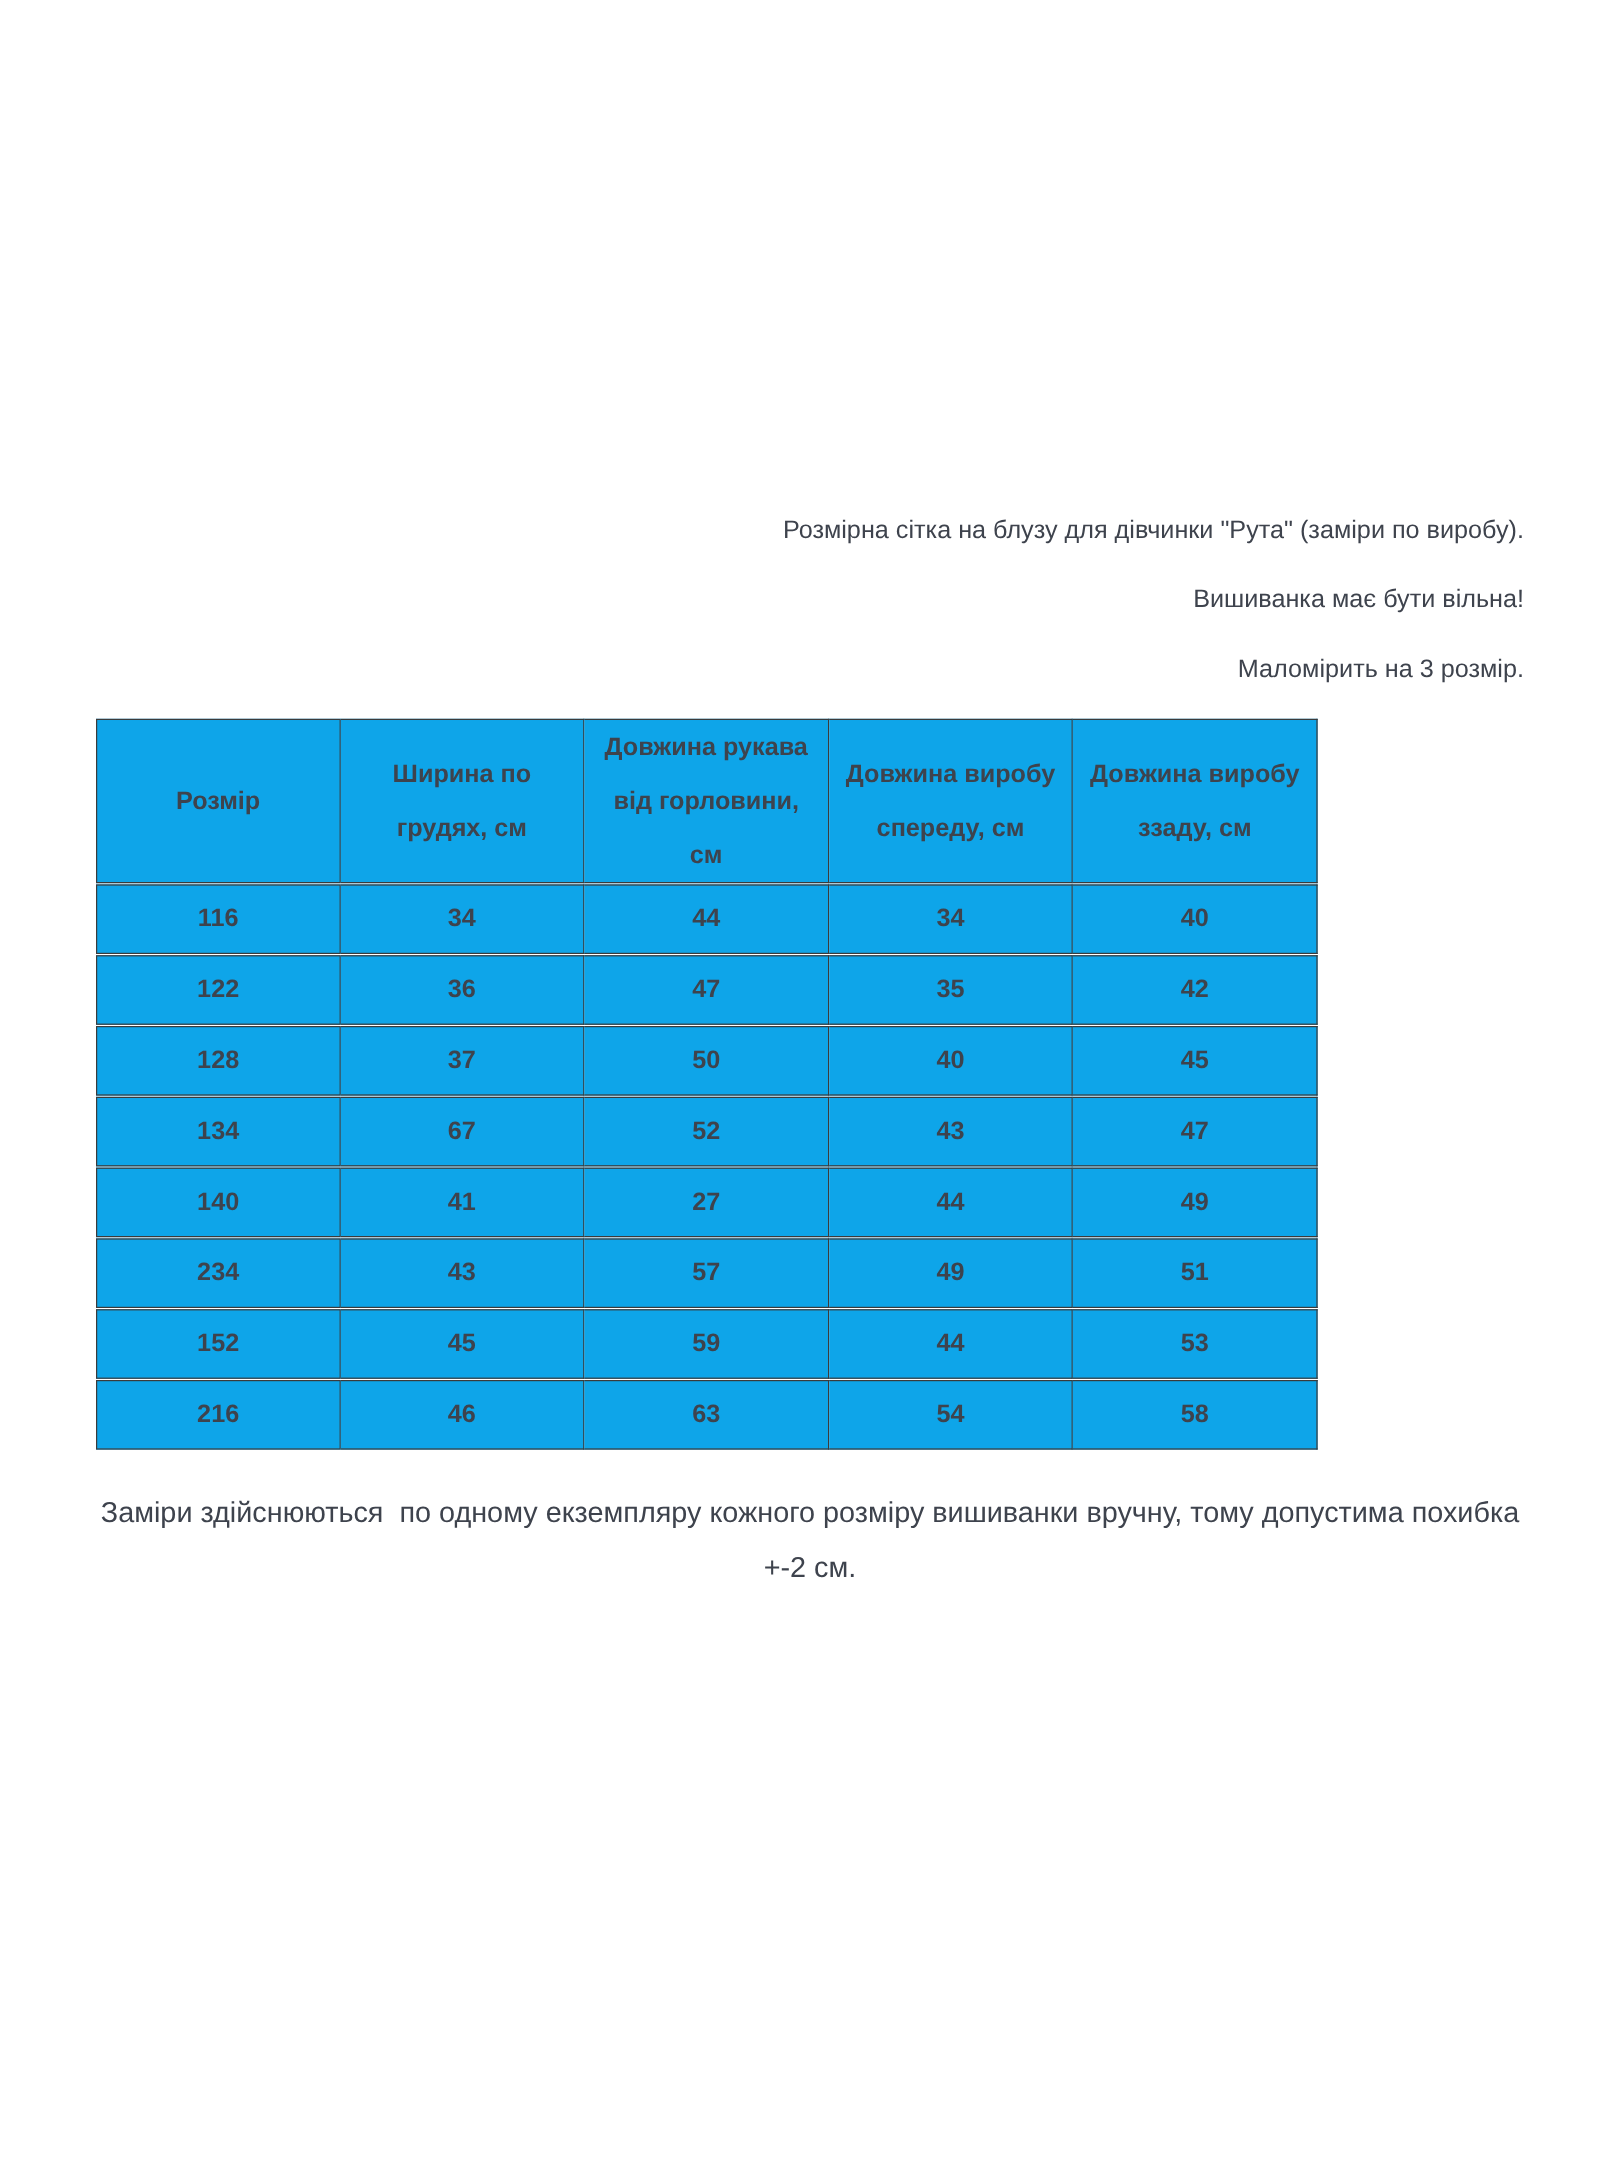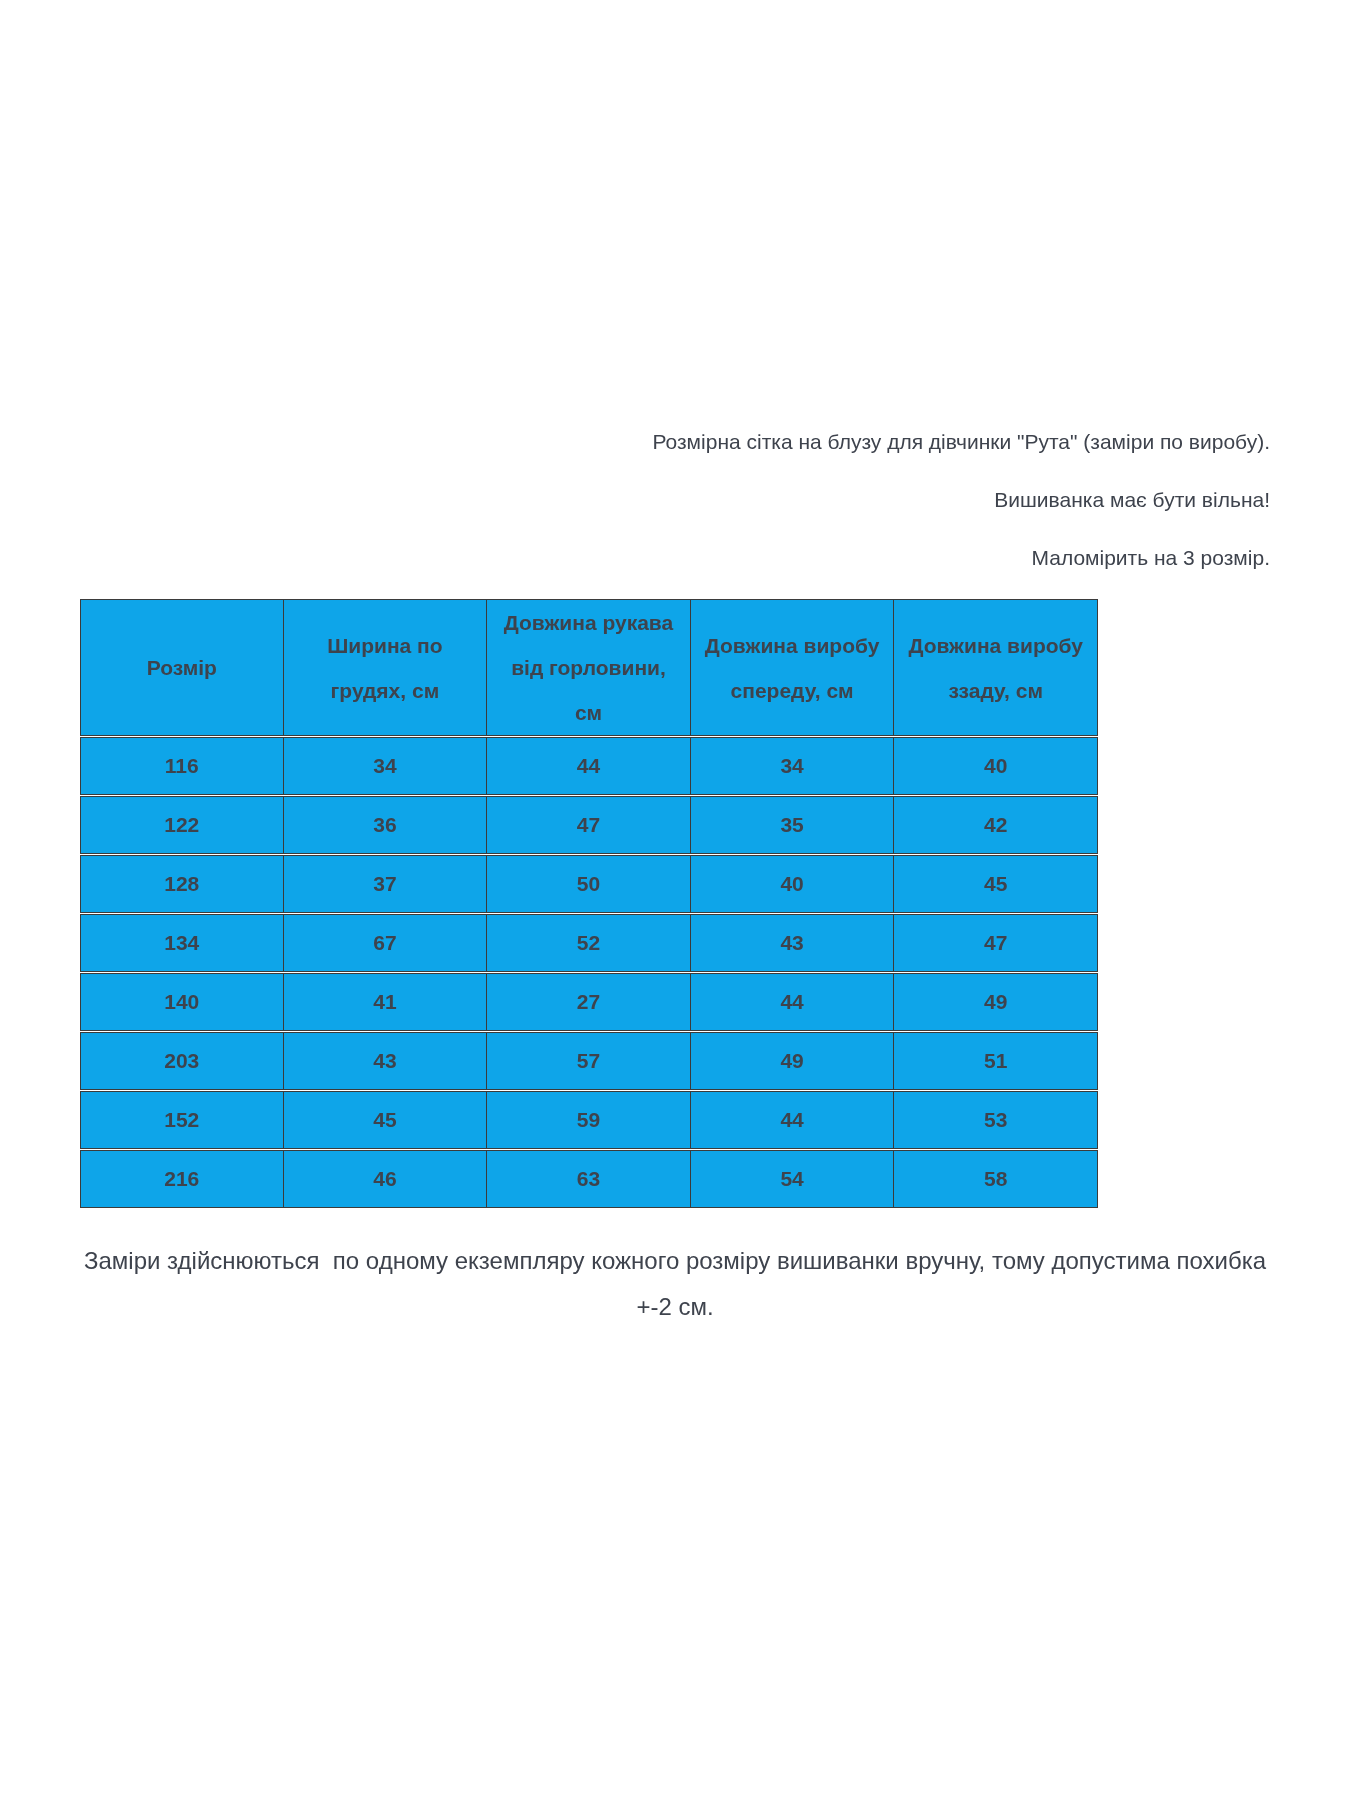--- a/index.html
+++ b/index.html
@@ -124,21 +124,21 @@
           <td>47</td>
         </tr>
         <tr>
           <td>140</td>
           <td>41</td>
           <td>27</td>
           <td>44</td>
           <td>49</td>
         </tr>
         <tr>
-          <td>203</td>
+          <td>234</td>
           <td>43</td>
           <td>57</td>
           <td>49</td>
           <td>51</td>
         </tr>
         <tr>
           <td>152</td>
           <td>45</td>
           <td>59</td>
           <td>44</td>

